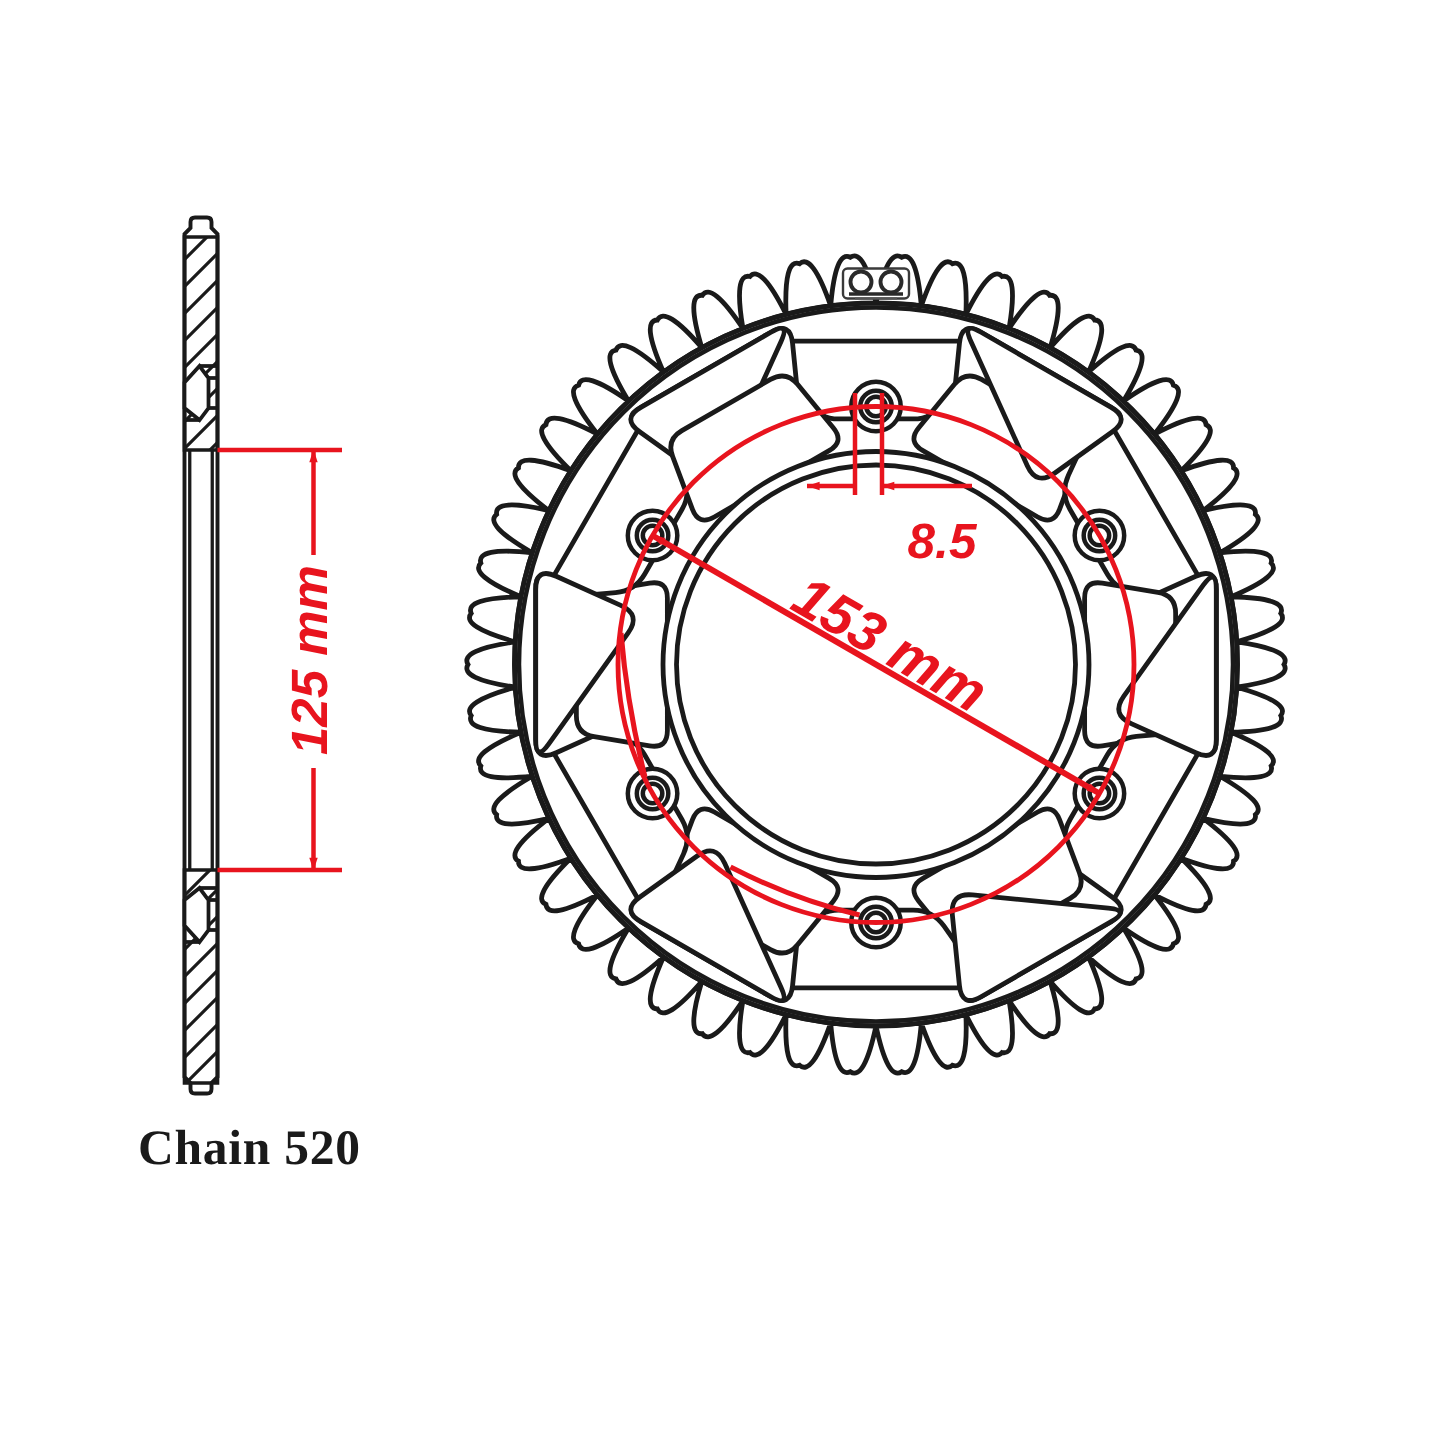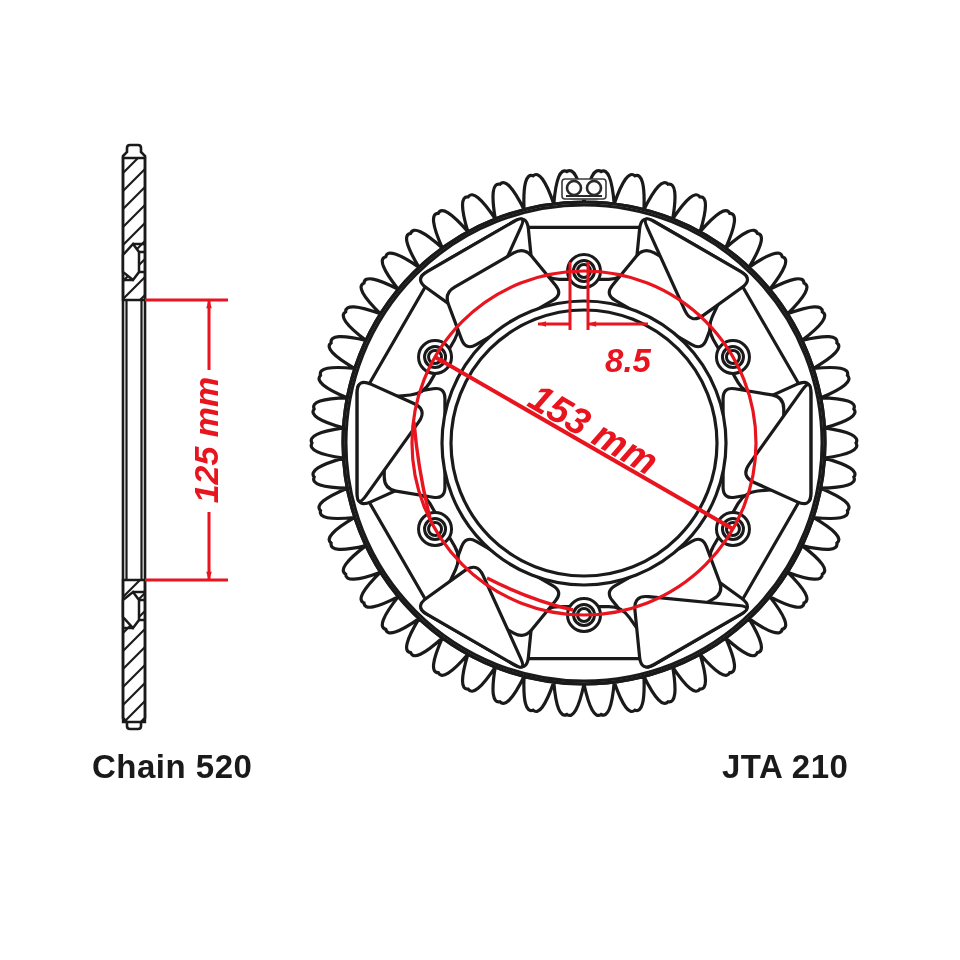--- a/index.html
+++ b/index.html
@@ -23,21 +23,21 @@
   svg.drawing {
     position: absolute;
     left: 0;
     top: 0;
     width: 960px;
     height: 960px;
   }
   .label-text {
     position: absolute;
     color: #1a1a1a;
-    font-family: Liberation Sans, sans-serif;
+    font-family: Liberation Serif, serif;
     font-weight: bold;
     font-size: 33px;
     letter-spacing: 0.5px;
     white-space: nowrap;
     user-select: none;
   }
   #chain-label {
     left: 92px;
     top: 748px;
   }
@@ -232,15 +232,14 @@
     <g>
       <text x="209" y="440" transform="rotate(-90 209 440)" fill="#e8141e" font-family="'Liberation Sans', sans-serif" font-style="italic" font-weight="bold" font-size="34" text-anchor="middle" dominant-baseline="middle">125 mm</text>
 
       <text x="628" y="348" fill="#e8141e" font-family="'Liberation Sans', sans-serif" font-style="italic" font-weight="bold" font-size="33" text-anchor="middle" dominant-baseline="hanging">8.5</text>
 
       <text x="592" y="432" transform="rotate(30 592 432)" fill="#e8141e" font-family="'Liberation Sans', sans-serif" font-style="italic" font-weight="bold" font-size="38" text-anchor="middle" dominant-baseline="middle">153 mm</text>
     </g>
   </svg>
 
   <div class="label-text" id="chain-label">Chain 520</div>
-  <div class="label-text" id="part-label">JTA 210</div>
 
 </div>
 
 </body></html>

